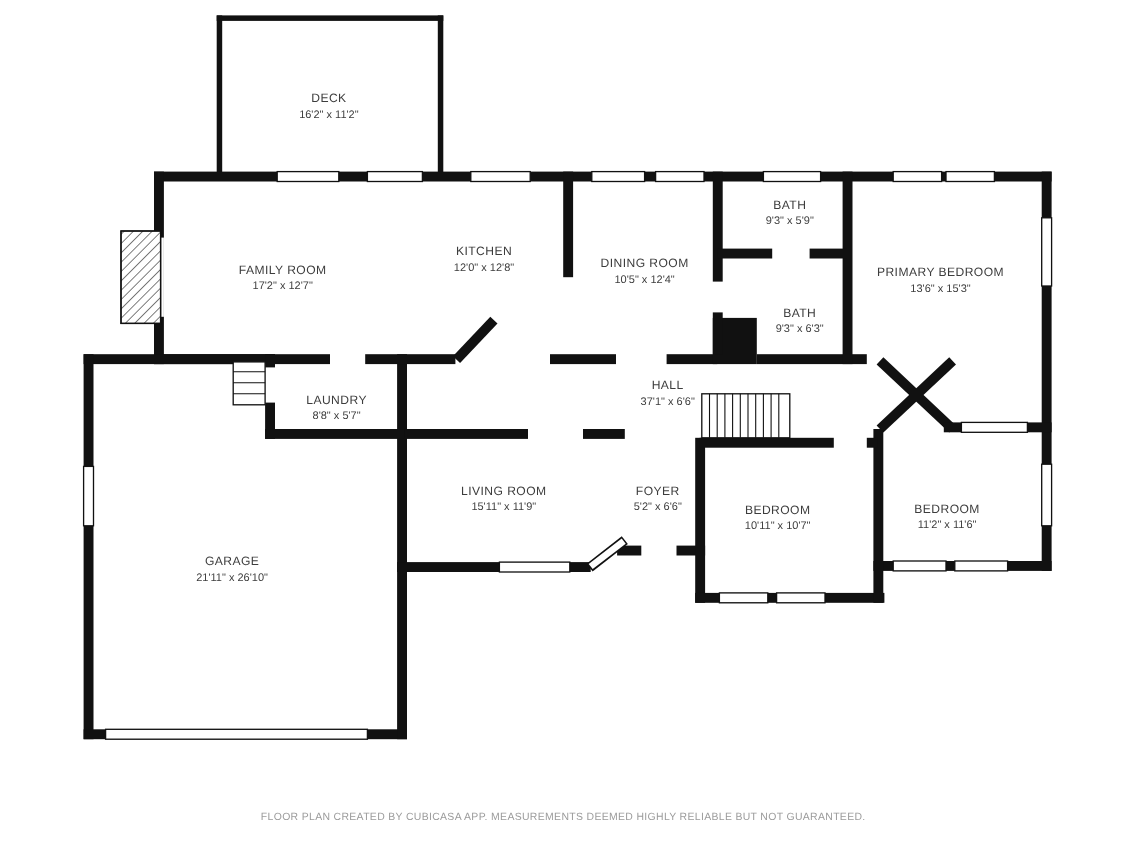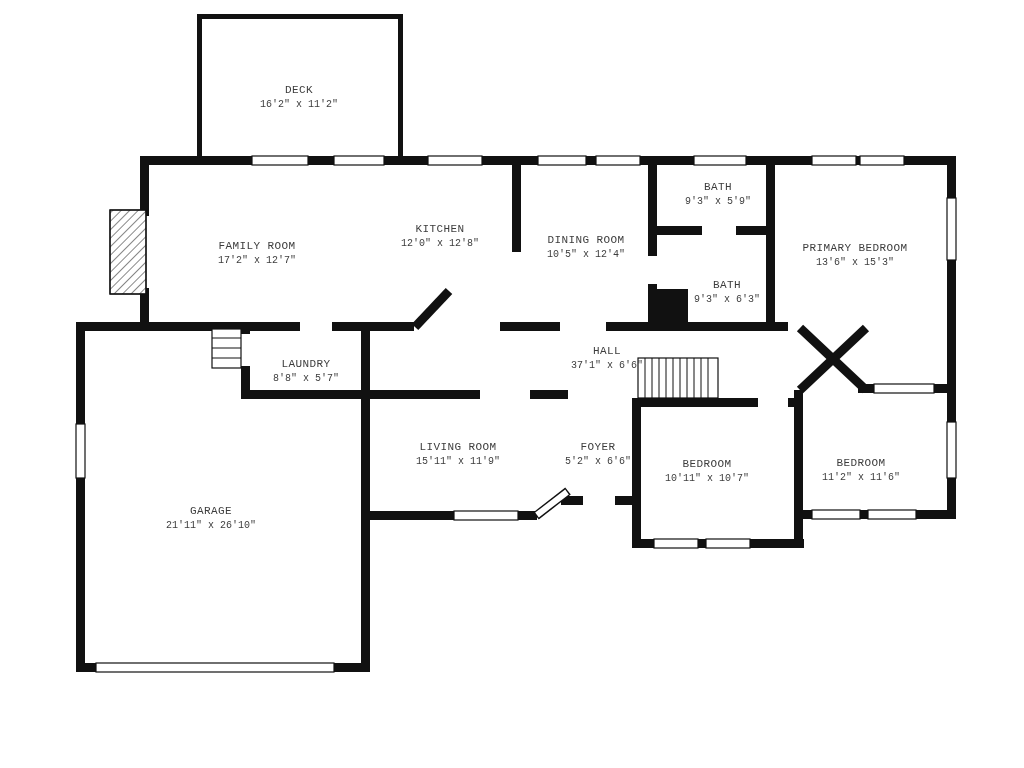--- a/index.html
+++ b/index.html
@@ -1,17 +1,17 @@
 <!DOCTYPE html>
 <html><head>
 <meta charset="utf-8">
 <style>
   html,body{margin:0;padding:0;background:#ffffff;}
   .page{position:relative;width:1024px;height:768px;background:#ffffff;overflow:hidden;
-        font-family:Liberation Mono, monospace;}
+        font-family:Liberation Sans, sans-serif;}
   svg{position:absolute;left:0;top:0;}
   .wall{fill:#111111;}
   .gap{fill:#ffffff;}
   .win{fill:#ffffff;stroke:#111111;stroke-width:1.2;}
   .wline{stroke:#111111;stroke-width:9;fill:none;}
   .thin{stroke:#111111;stroke-width:1.2;fill:#ffffff;}
   .tread{stroke:#111111;stroke-width:1;}
   .room-name{font-size:11px;fill:#3d3d3d;text-anchor:middle;letter-spacing:.4px;}
   .room-dims{font-size:10px;fill:#3d3d3d;text-anchor:middle;}
   .footer{position:absolute;left:0;right:0;top:737px;text-align:center;
@@ -164,13 +164,14 @@
     <text class="room-dims" x="707" y="481">10'11" x 10'7"</text>
 
     <text class="room-name" x="861" y="466">BEDROOM</text>
     <text class="room-dims" x="861" y="480">11'2" x 11'6"</text>
 
     <text class="room-name" x="211" y="514">GARAGE</text>
     <text class="room-dims" x="211" y="528">21'11" x 26'10"</text>
   </g>
 </svg>
 
+<div class="footer">FLOOR PLAN CREATED BY CUBICASA APP. MEASUREMENTS DEEMED HIGHLY RELIABLE BUT NOT GUARANTEED.</div>
 </div>
 
 </body></html>

